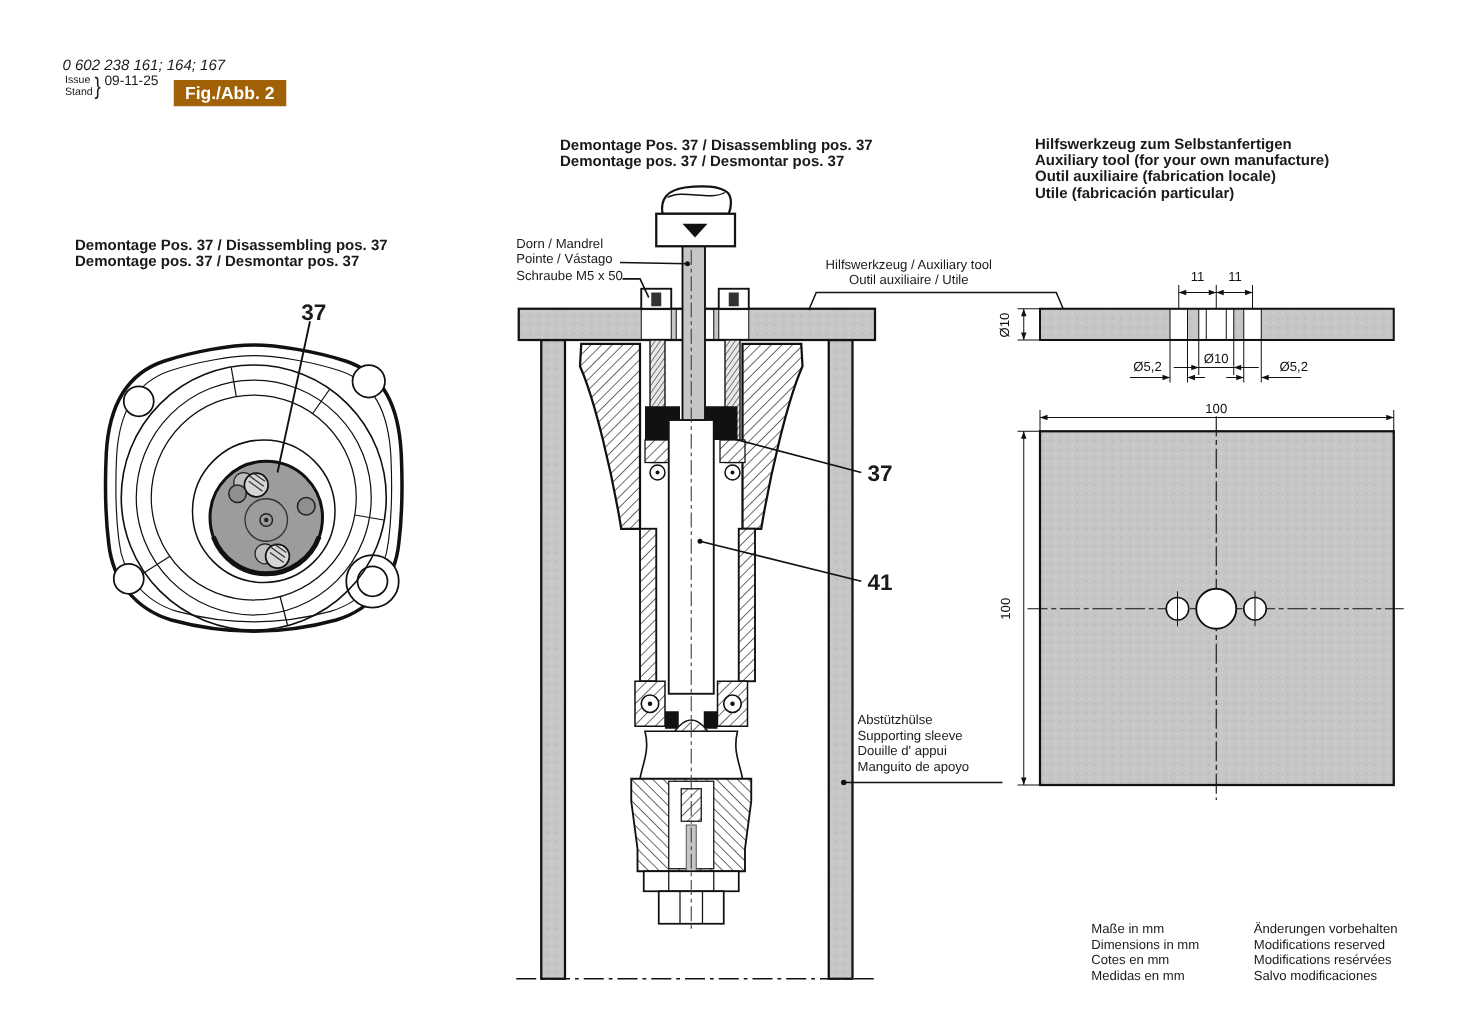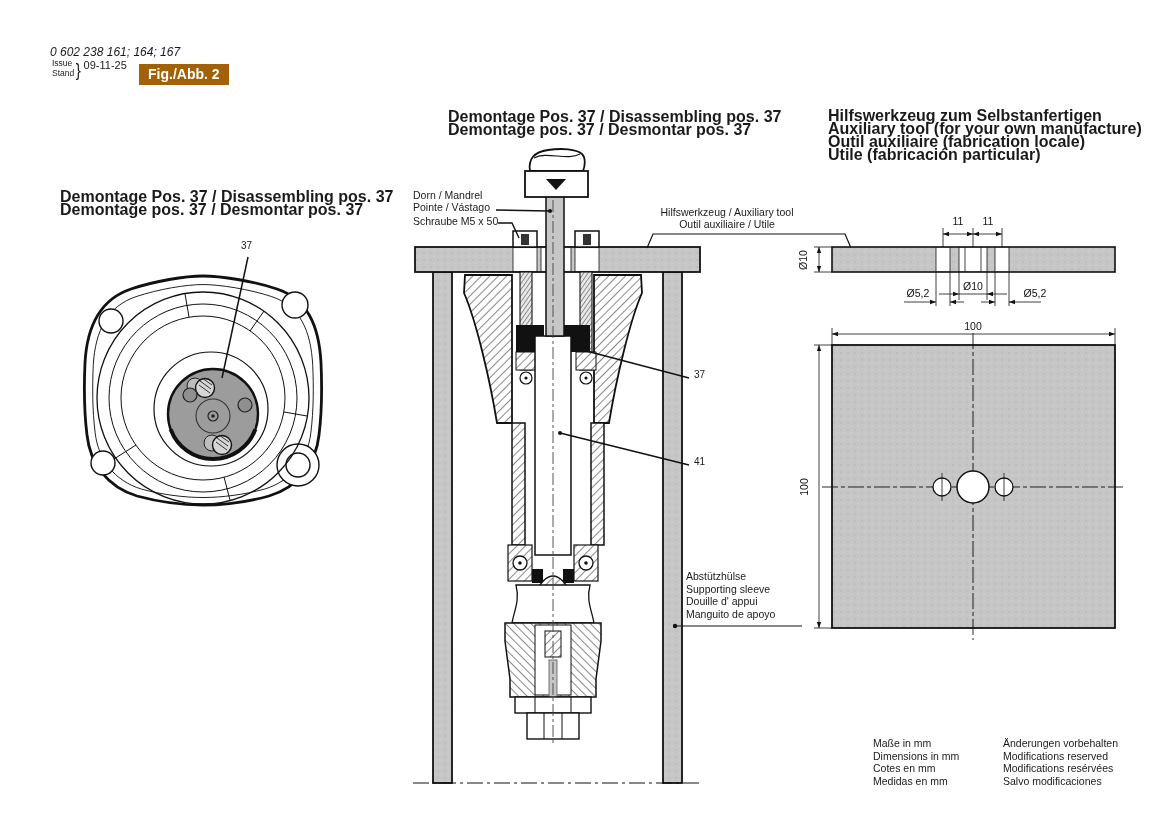--- a/index.html
+++ b/index.html
@@ -1,22 +1,22 @@
 <!DOCTYPE html>
 <html><head>
 <meta charset="utf-8">
 <style>
   html,body{margin:0;padding:0;background:#fff;}
   .page{position:relative;width:1169px;height:826px;background:#ffffff;overflow:hidden;
         font-family:"Liberation Sans",sans-serif;color:#1a1a1a;}
   .abs{position:absolute;white-space:nowrap;}
-  .t-title{font-weight:bold;font-size:16px;line-height:13px;}
+  .t-title{font-weight:bold;font-size:12px;line-height:13px;}
   .t-label{font-size:10.5px;line-height:12px;}
   .t-label4{font-size:10.5px;line-height:12.5px;}
-  .callout{font-weight:normal;font-size:10px;}
+  .callout{font-weight:bold;font-size:18px;}
   .t-part{font-size:12px;font-style:italic;}
   .fig-badge{background:#a16207;color:#fff;font-weight:bold;font-size:14px;padding:2px 9px 3px 9px;}
   .issue{display:flex;align-items:flex-start;}
   .issue-labels{font-size:8.5px;line-height:9.5px;}
   .brace{font-size:19px;font-weight:300;margin:0 2px 0 1px;transform:scaleX(.8);}
   .issue-date{font-size:11px;}
   .center-label{text-align:center;}
   svg{position:absolute;display:block;}
   svg text{font-size:10.5px;fill:#111;font-family:"Liberation Sans",sans-serif;}
 </style>

